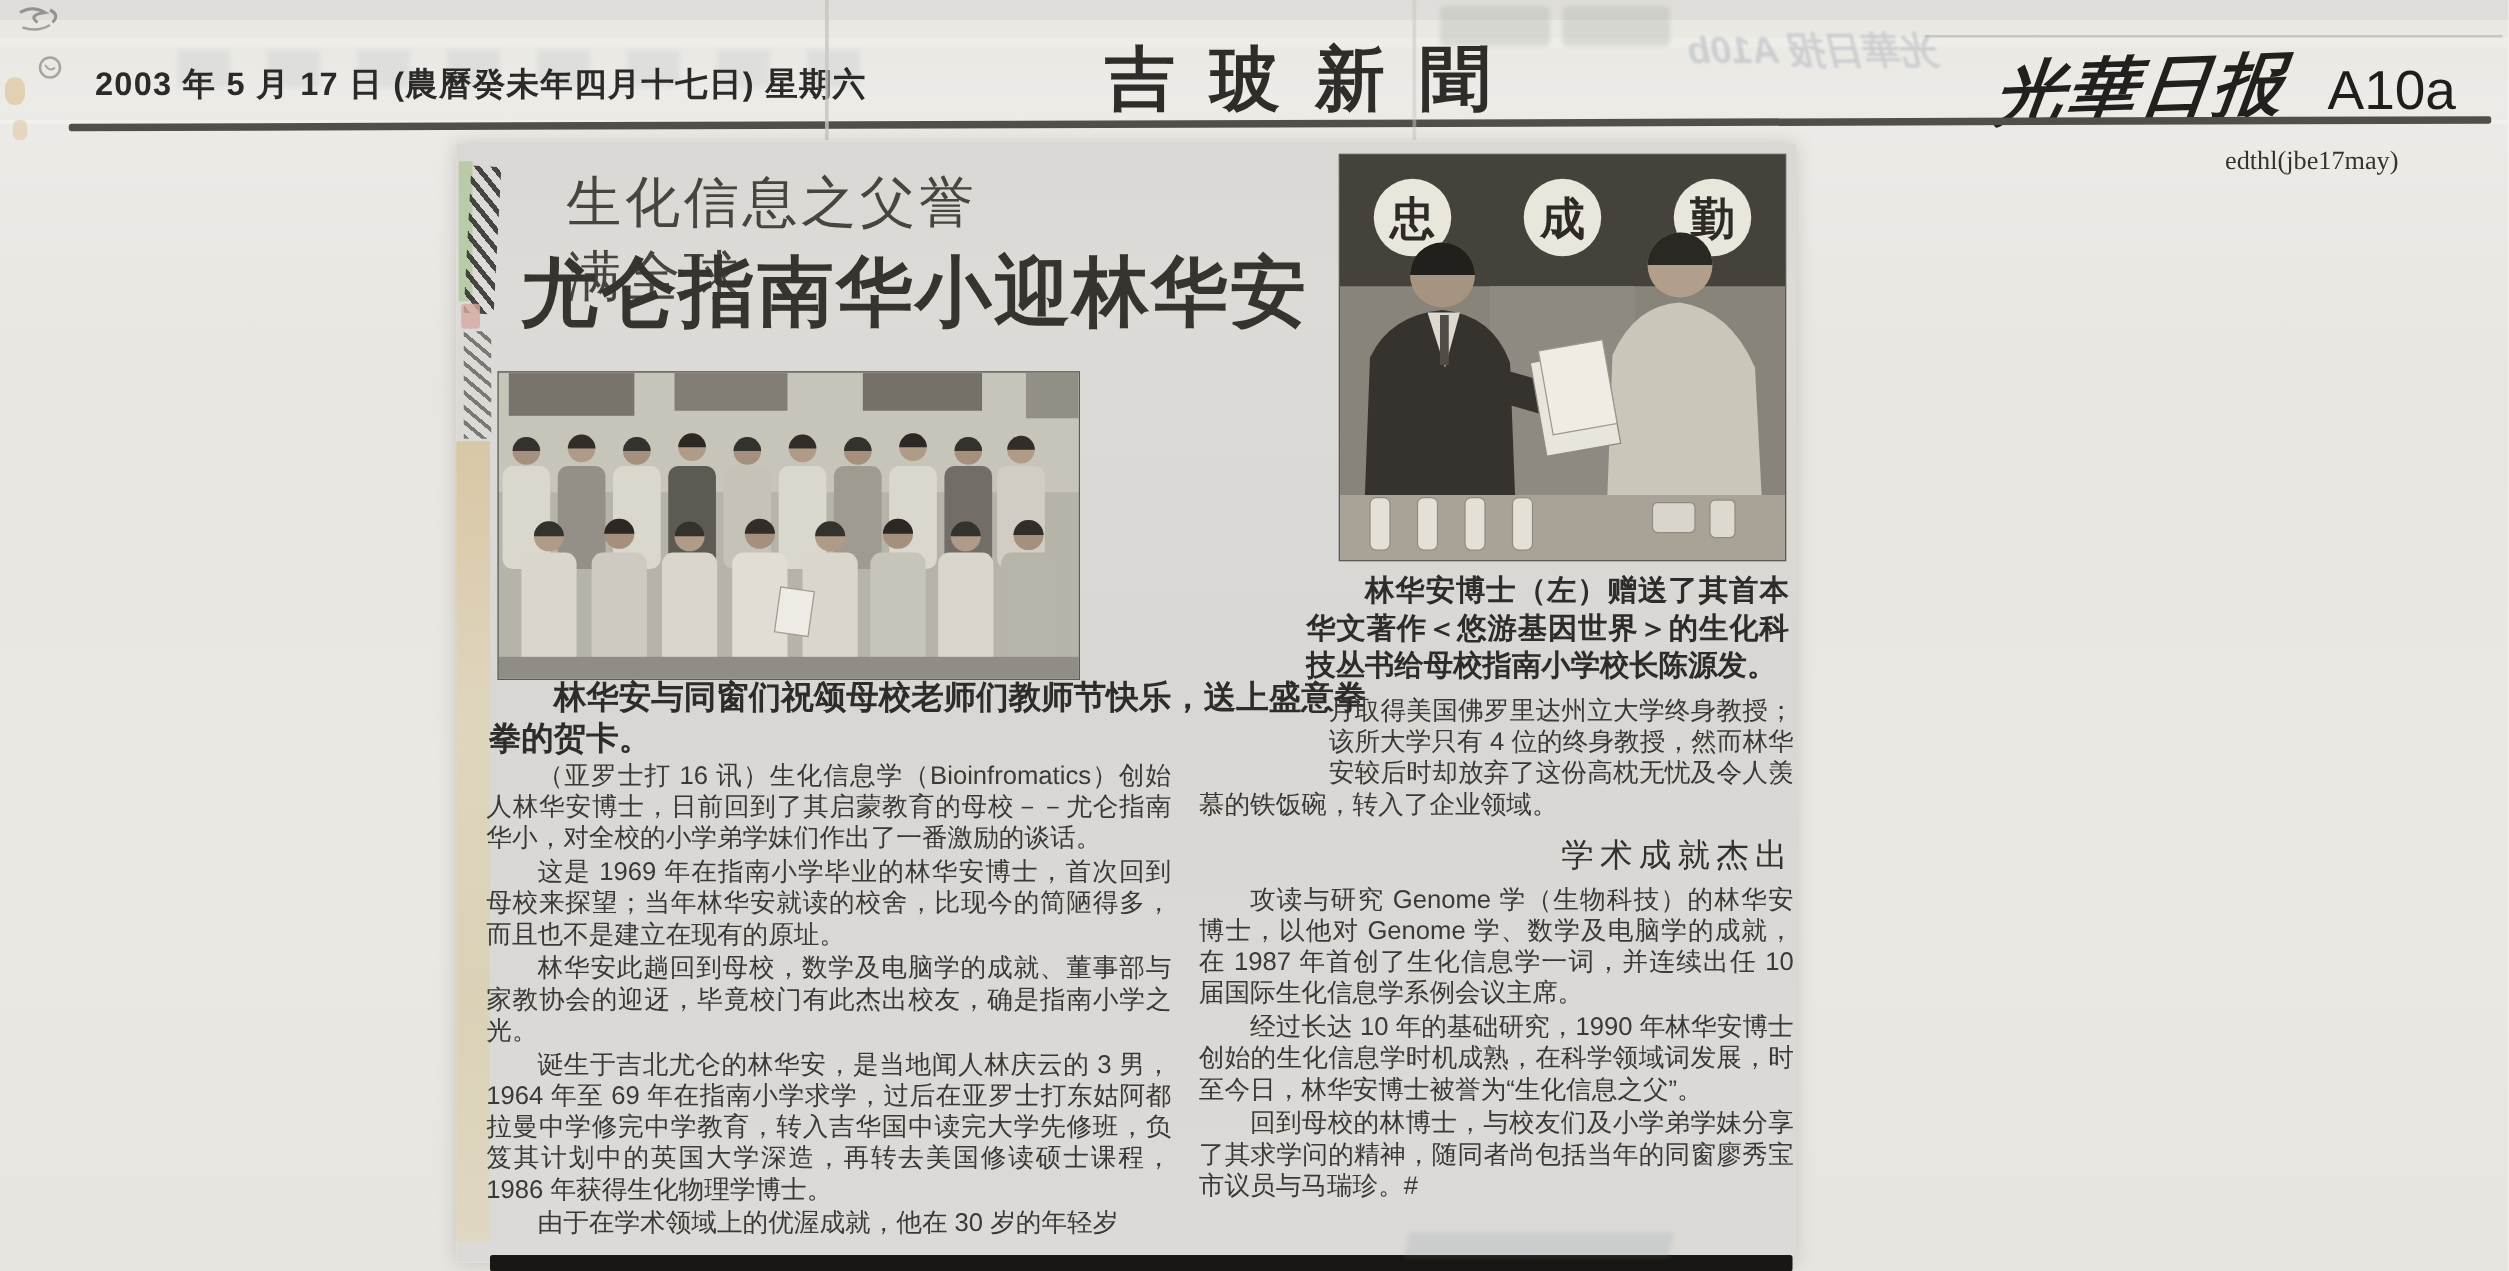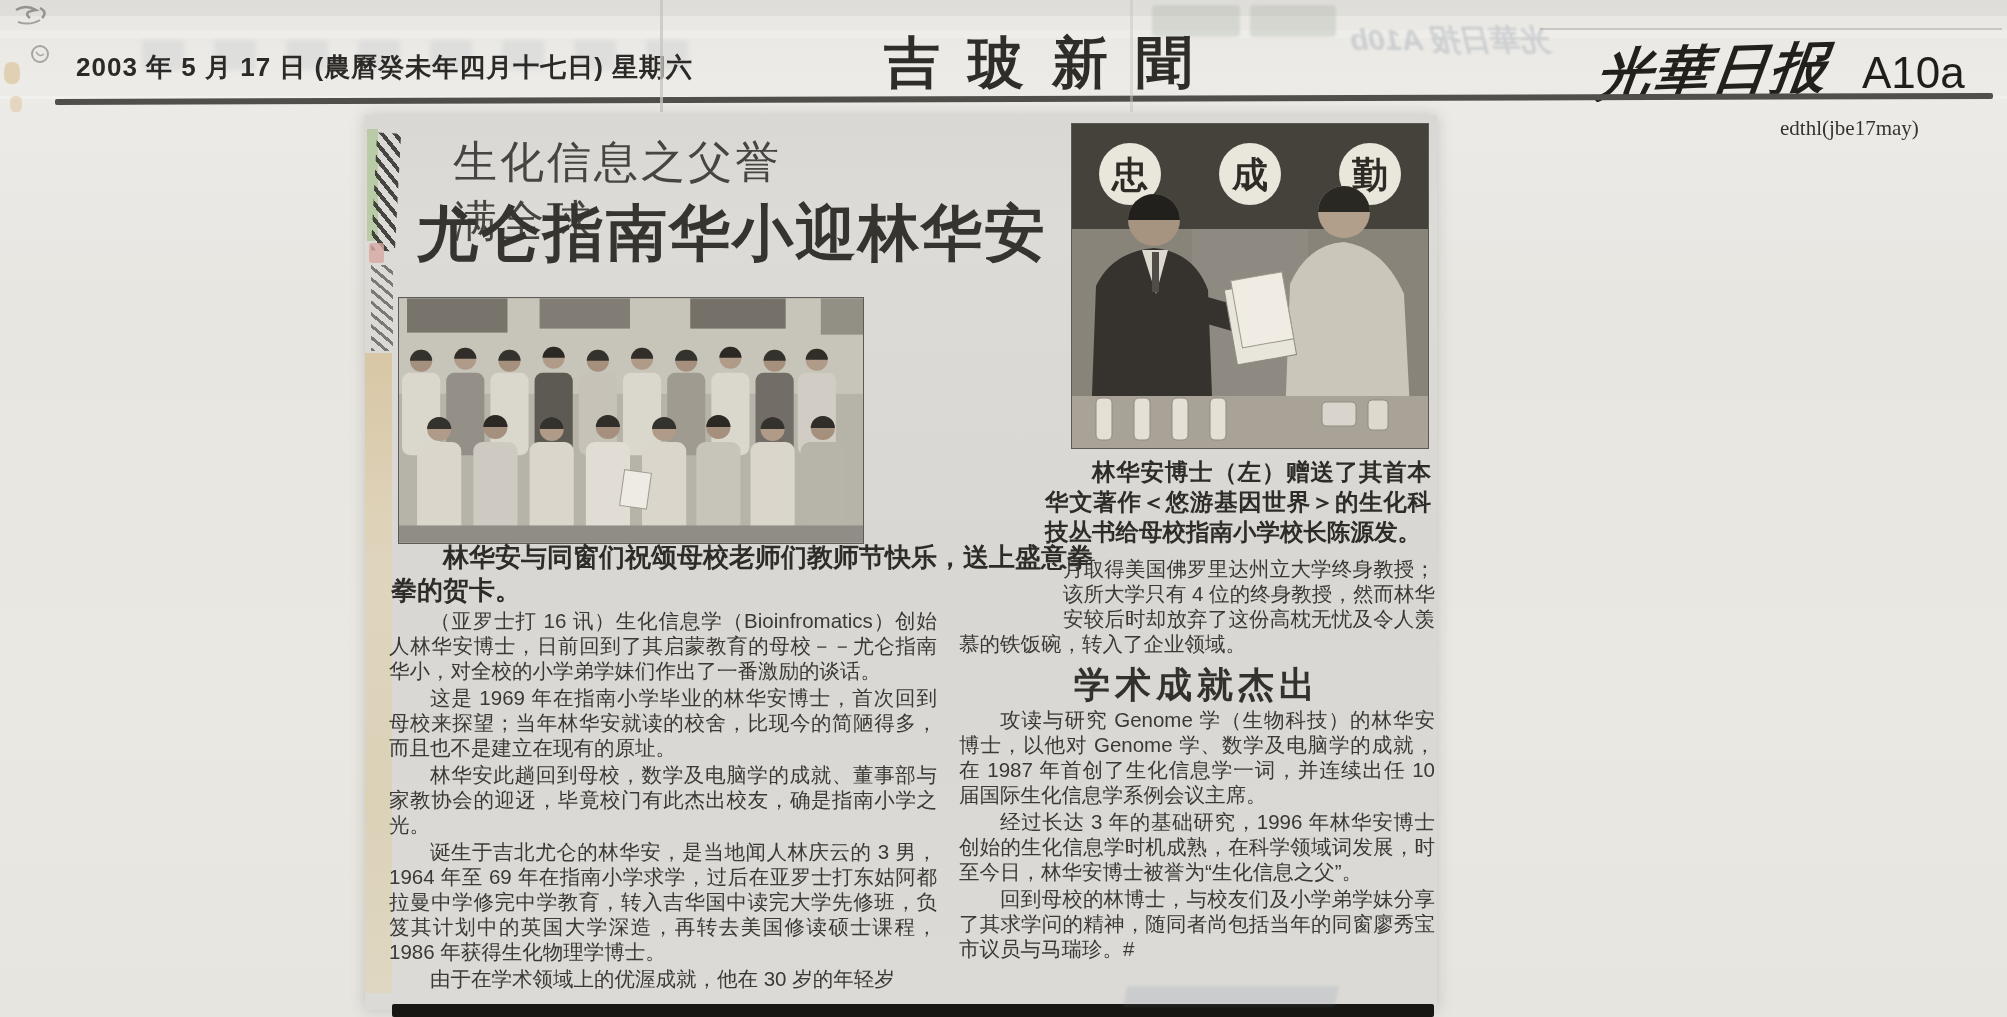--- a/index.html
+++ b/index.html
@@ -60,21 +60,21 @@
   .photo svg{display:block;width:100%;height:100%;}
   .caption{position:absolute;font-weight:bold;color:#2d2c29;text-align:justify;}
   .caption-left{left:26px;top:426px;width:702px;font-size:26px;line-height:33px;text-indent:2em;}
   .caption-right{left:680px;top:342px;width:386px;font-size:23.5px;line-height:30px;text-indent:2em;}
   .body-col{position:absolute;font-size:20.5px;line-height:25px;color:#3a3936;text-align:justify;}
   .body-col p{margin:0 0 2px 0;text-indent:2em;}
   .col-left{left:24px;top:493px;width:548px;}
   .col-right{left:594px;top:441px;width:476px;}
   .col-right .continuation{text-indent:0;}
   .indent-spacer{float:left;width:104px;height:51px;}
-  .subhead{margin:16px 0 10px 0;text-align:center;font-size:36px;font-weight:bold;letter-spacing:5px;color:#32312d;}
+  .subhead{margin:16px 0 10px 0;text-align:right;font-size:26px;font-weight:normal;letter-spacing:5px;color:#32312d;}
   
   .bottom-band{position:absolute;left:392px;top:1004px;width:1042px;height:13px;background:#181713;border-radius:2px;}
   .bottom-smudge{position:absolute;left:1125px;top:986px;width:212px;height:20px;background:#7f8aa0;opacity:.16;filter:blur(1.5px);transform:skewX(-12deg);}
 </style>
 </head>
 <body>
 
 <div class="canvas">
 
   <div class="scan-streak streak1"></div>
@@ -245,21 +245,21 @@
       <p>这是 1969 年在指南小学毕业的林华安博士，首次回到母校来探望；当年林华安就读的校舍，比现今的简陋得多，而且也不是建立在现有的原址。</p>
       <p>林华安此趟回到母校，数学及电脑学的成就、董事部与家教协会的迎迓，毕竟校门有此杰出校友，确是指南小学之光。</p>
       <p>诞生于吉北尤仑的林华安，是当地闻人林庆云的 3 男，1964 年至 69 年在指南小学求学，过后在亚罗士打东姑阿都拉曼中学修完中学教育，转入吉华国中读完大学先修班，负笈其计划中的英国大学深造，再转去美国修读硕士课程，1986 年获得生化物理学博士。</p>
       <p>由于在学术领域上的优渥成就，他在 30 岁的年轻岁</p>
     </div>
 
     <div class="body-col col-right">
       <p class="continuation"><span class="indent-spacer"></span><span>月取得美国佛罗里达州立大学终身教授；该所大学只有 4 位的终身教授，然而林华安较后时却放弃了这份高枕无忧及令人羡慕的铁饭碗，转入了企业领域。</span></p>
       <h3 class="subhead">学术成就杰出</h3>
       <p>攻读与研究 Genome 学（生物科技）的林华安博士，以他对 Genome 学、数学及电脑学的成就，在 1987 年首创了生化信息学一词，并连续出任 10 届国际生化信息学系例会议主席。</p>
-      <p>经过长达 3 年的基础研究，1996 年林华安博士创始的生化信息学时机成熟，在科学领域词发展，时至今日，林华安博士被誉为“生化信息之父”。</p>
+      <p>经过长达 10 年的基础研究，1990 年林华安博士创始的生化信息学时机成熟，在科学领域词发展，时至今日，林华安博士被誉为“生化信息之父”。</p>
       <p>回到母校的林博士，与校友们及小学弟学妹分享了其求学问的精神，随同者尚包括当年的同窗廖秀宝市议员与马瑞珍。#</p>
     </div>
   </div>
 
   <div class="bottom-band"></div>
   <div class="bottom-smudge"></div>
 
 </div>
 
 </body></html>

